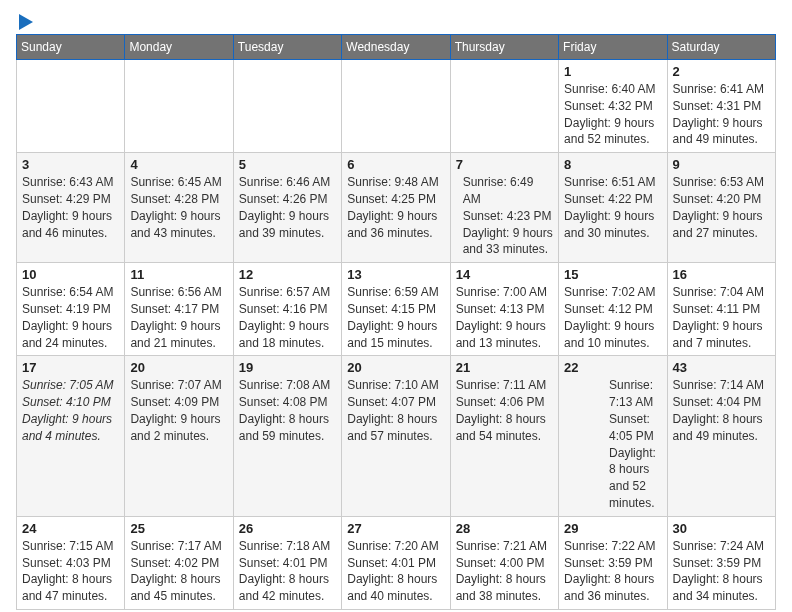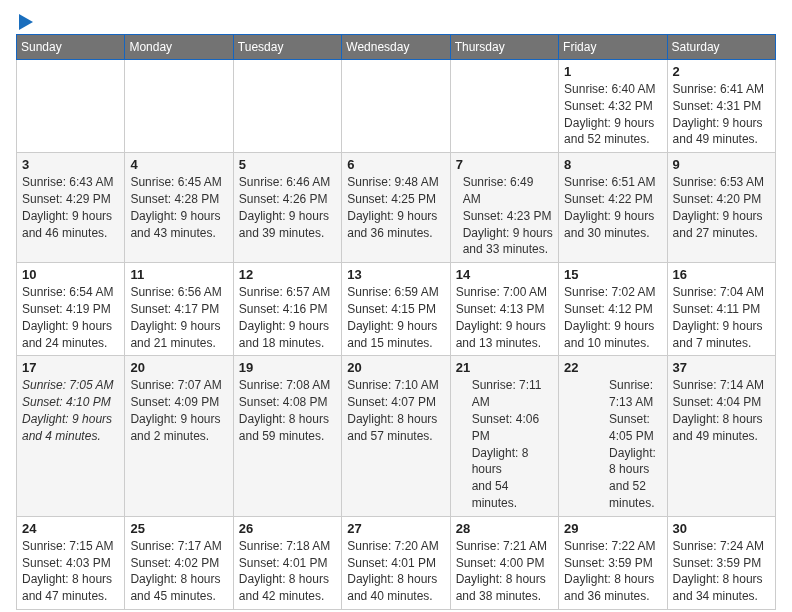--- a/index.html
+++ b/index.html
@@ -252,34 +252,34 @@
         </td>
         <td>
           <span class="day-num">20</span>
           <div class="day-info" style="white-space: pre-line;">Sunrise: 7:10 AM
 Sunset: 4:07 PM
 Daylight: 8 hours
 and 57 minutes.</div>
         </td>
         <td>
           <span class="day-num">21</span>
-          <div class="day-info" style="white-space: pre-line; margin-left: 16px;">Sunrise: 7:11 AM
+          <div class="day-info" style="white-space: pre-line;">Sunrise: 7:11 AM
 Sunset: 4:06 PM
 Daylight: 8 hours
 and 54 minutes.</div>
         </td>
         <td>
           <span class="day-num">22</span>
           <div class="day-info" style="white-space: pre-line; margin-left: 45px;">Sunrise: 7:13 AM
 Sunset: 4:05 PM
 Daylight: 8 hours
 and 52 minutes.</div>
         </td>
         <td>
-          <span class="day-num">37</span>
+          <span class="day-num">43</span>
           <div class="day-info" style="white-space: pre-line;">Sunrise: 7:14 AM
 Sunset: 4:04 PM
 Daylight: 8 hours
 and 49 minutes.</div>
         </td>
       </tr>
       <tr>
         <td>
           <span class="day-num">24</span>
           <div class="day-info" style="white-space: pre-line;">Sunrise: 7:15 AM

